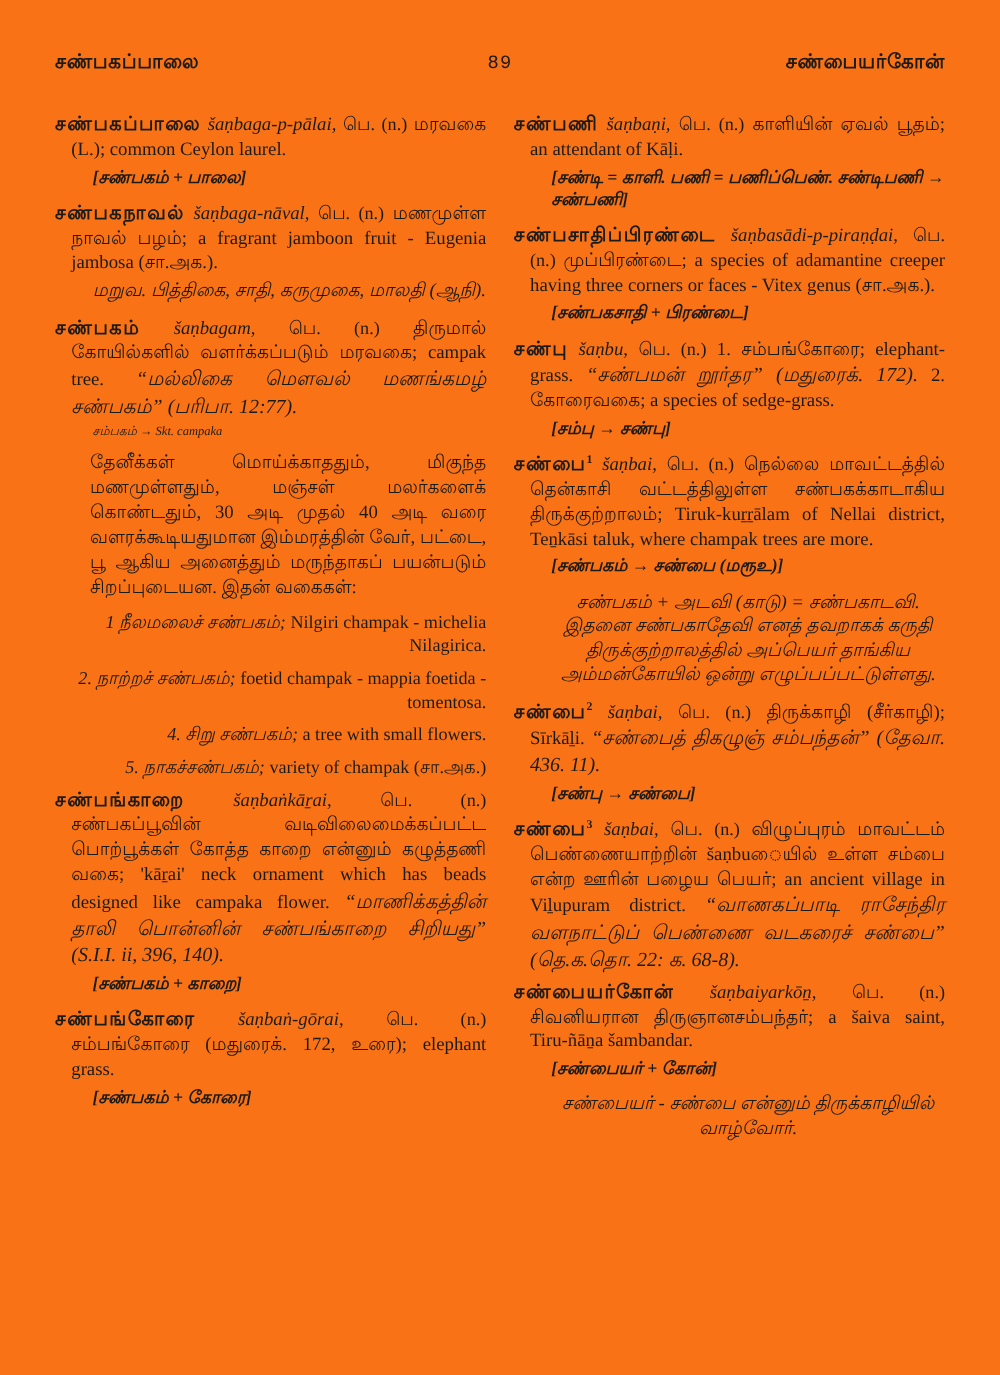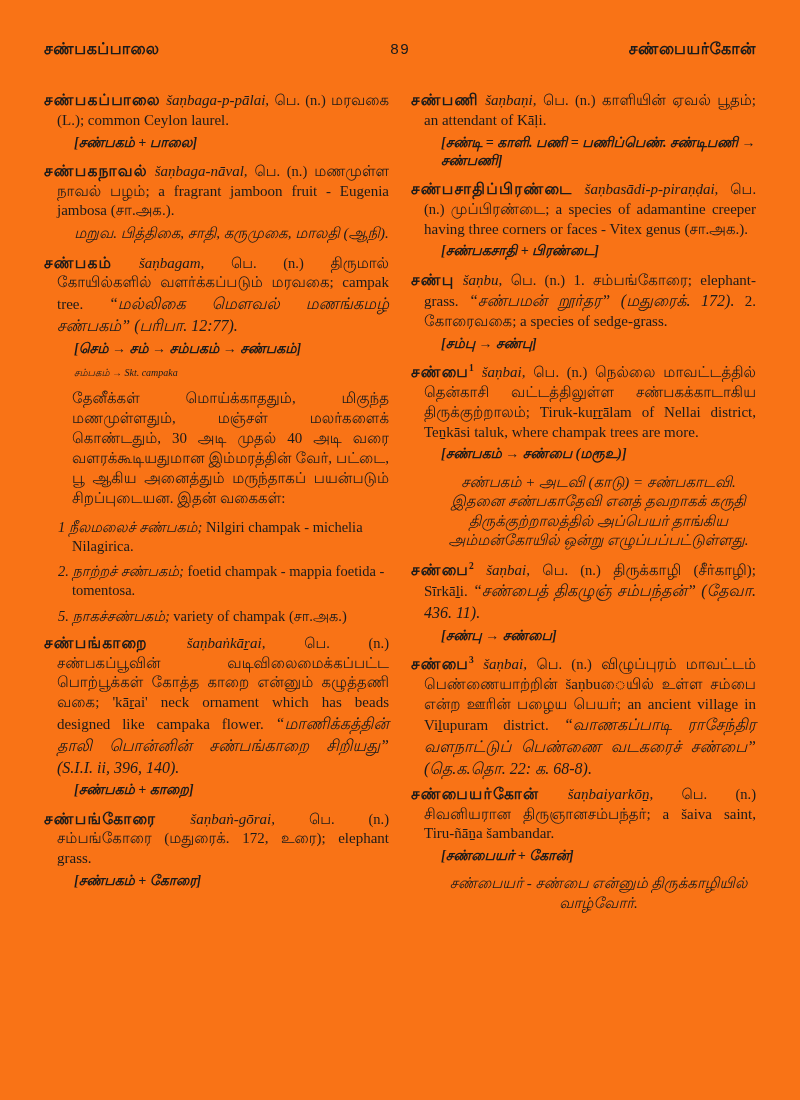--- a/index.html
+++ b/index.html
@@ -96,21 +96,21 @@
     margin: 0 0 9px 30px;
     line-height: 1.3;
     text-align: center;
   }
   .para {
     font-size: 15px;
     margin: 0 0 9px 28px;
     line-height: 1.33;
     text-align: justify;
   }
-  .vlist { margin: 0 0 4px 14px; }
+  .vlist { margin: 0 0 4px 14px; text-align: right; }
   .vitem {
     font-size: 14.5px;
     line-height: 1.3;
     margin: 0 0 7px 0;
     padding-left: 14px;
     text-indent: -14px;
   }
   .vnum, .vta { font-style: italic; }
   .ven { }
 </style>
@@ -150,35 +150,39 @@
       </div>
 
       <div class="entry-block">
         <p class="entry">
           <span class="hw">சண்பகம்</span>
           <span class="tr">šaṇbagam,</span>
           <span class="pos">பெ. (n.)</span>
           <span class="def">திருமால் கோயில்களில் வளர்க்கப்படும் மரவகை; campak tree.</span>
           <span class="quote">“மல்லிகை மெளவல் மணங்கமழ் சண்பகம்” (பரிபா. 12:77).</span>
         </p>
-        <p class="etym">[செம் → சம் → சம்பகம் → சண்பகம்]</p>
         <p class="etym2">சம்பகம் → Skt. campaka</p>
         <p class="para">தேனீக்கள் மொய்க்காததும், மிகுந்த மணமுள்ளதும், மஞ்சள் மலர்களைக் கொண்டதும், 30 அடி முதல் 40 அடி வரை வளரக்கூடியதுமான இம்மரத்தின் வேர், பட்டை, பூ ஆகிய அனைத்தும் மருந்தாகப் பயன்படும் சிறப்புடையன. இதன் வகைகள்:</p>
         <div class="vlist">
           <p class="vitem">
             <span class="vnum">1</span>
             <span class="vta">நீலமலைச் சண்பகம்;</span>
             <span class="ven">Nilgiri champak - michelia Nilagirica.</span>
           </p>
           <p class="vitem">
             <span class="vnum">2.</span>
             <span class="vta">நாற்றச் சண்பகம்;</span>
             <span class="ven">foetid champak - mappia foetida - tomentosa.</span>
           </p>
           <p class="vitem">
+            <span class="vnum">4.</span>
+            <span class="vta">சிறு சண்பகம்;</span>
+            <span class="ven">a tree with small flowers.</span>
+          </p>
+          <p class="vitem">
             <span class="vnum">5.</span>
             <span class="vta">நாகச்சண்பகம்;</span>
             <span class="ven">variety of champak (சா.அக.)</span>
           </p>
         </div>
       </div>
 
       <div class="entry-block">
         <p class="entry">
           <span class="hw">சண்பங்காறை</span>

